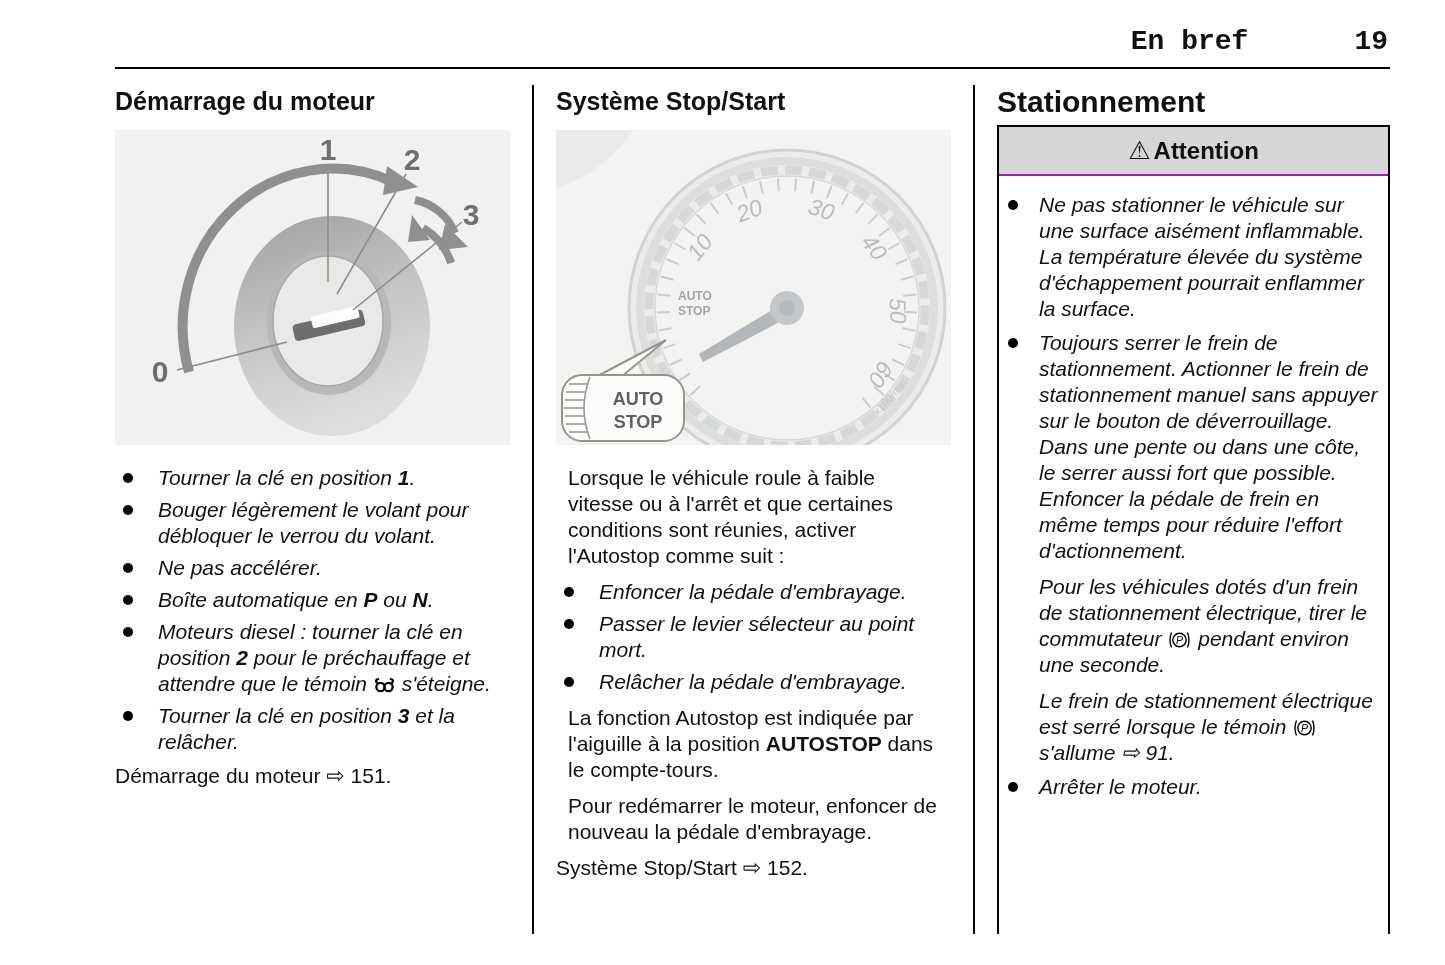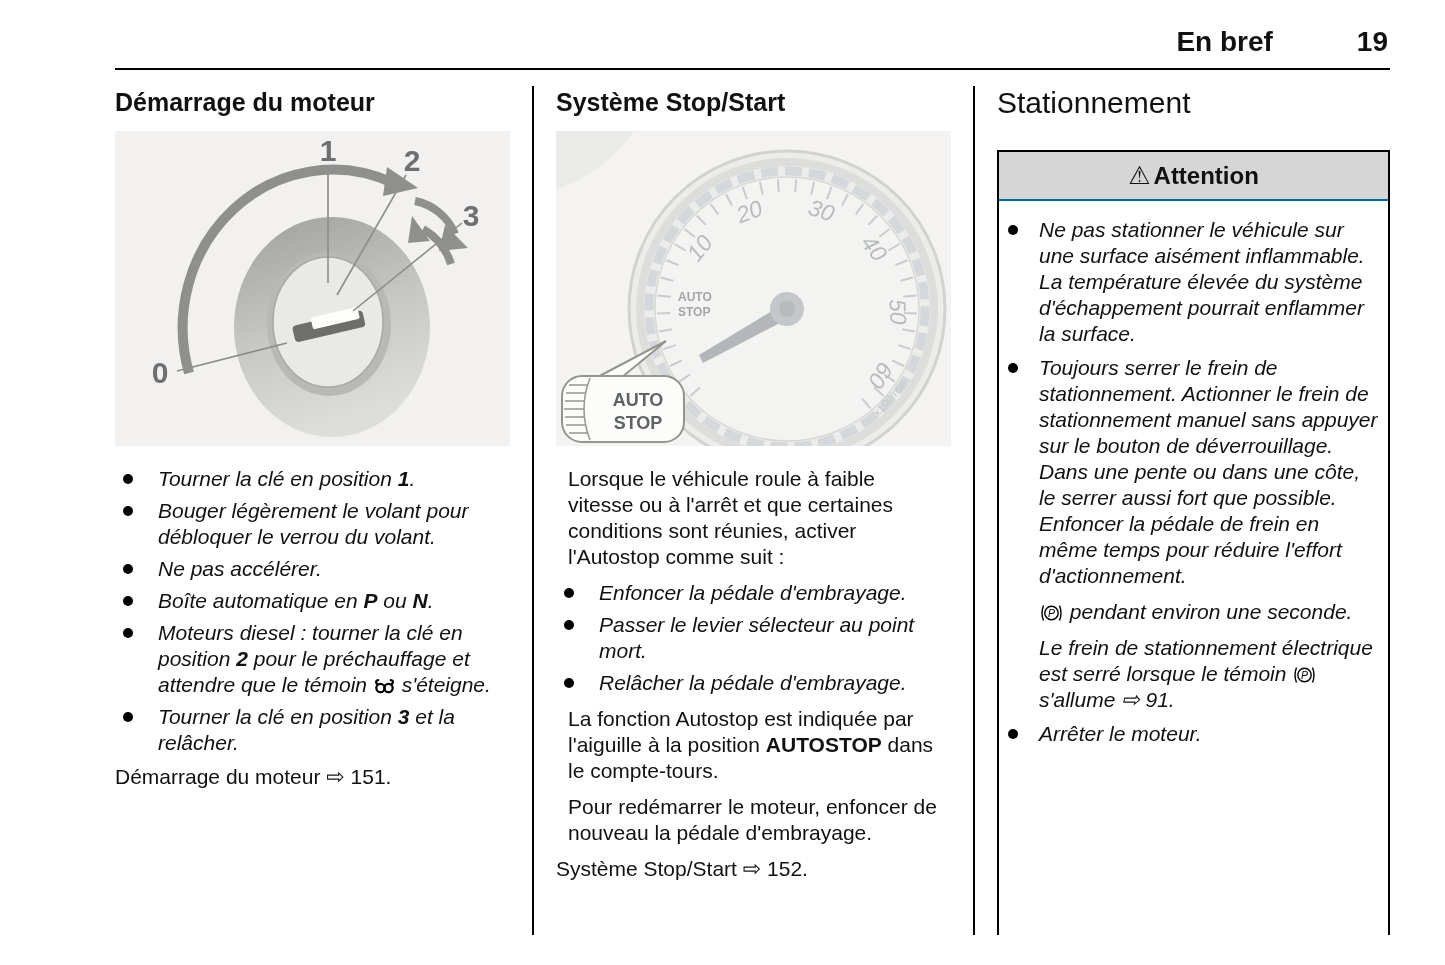--- a/index.html
+++ b/index.html
@@ -5,47 +5,47 @@
   html,body{margin:0;padding:0;}
   body{
     width:1445px;height:965px;overflow:hidden;background:#ffffff;
     font-family:"Liberation Sans",sans-serif;color:#111;
     -webkit-font-smoothing:antialiased;
   }
   .page{height:100%;box-sizing:border-box;padding:0 55px 0 115px;display:flex;flex-direction:column;}
 
   
   .page-header{
-    display:flex;justify-content:flex-end;align-items:flex-end;gap:84px;
+    display:flex;justify-content:flex-end;align-items:flex-end;gap:106px;
     padding:26px 2px 10px 0;border-bottom:2px solid #000;
-    font-size:28px;font-weight:bold;
+    font-size:28px;font-weight:bold;font-family:Liberation Mono, monospace;
   }
 
   
   .columns{display:grid;grid-template-columns:395px 2px 395px 2px 1fr;column-gap:22px;margin-top:16px;height:849px;}
   .vdiv{background:#000;}
   .col{min-width:0;}
   h2.col-title{font-size:25px;font-weight:bold;margin:2px 0 14px;}
-  h2.big-title{font-size:30px;font-weight:normal;margin:0 0 30px;}
+  h2.big-title{font-size:30px;font-weight:bold;margin:0 0 6px;}
 
   .figure{height:315px;background:#f2f1ef;margin-bottom:20px;overflow:hidden;}
   .figure svg{display:block;}
 
   p,li{font-size:21px;line-height:26px;margin:0;}
   ul.dots{list-style:none;margin:0;padding:0;font-style:italic;}
   ul.dots li{position:relative;padding-left:43px;margin:0 0 6px;}
   ul.dots li::before{content:"";position:absolute;left:8px;top:8px;width:10px;height:10px;border-radius:50%;background:#000;}
   .crossref{margin-top:8px;}
   .body-par{margin:0 12px 10px;}
   ul.dots.mb{margin-bottom:10px;}
 
   
   .col-parking{display:flex;flex-direction:column;}
   .warning{flex:1;border:2px solid #000;border-bottom:none;display:flex;flex-direction:column;overflow:hidden;}
-  .warning-head{background:#d6d6d6;border-bottom:2px solid #0369a1;text-align:center;font-size:24px;font-weight:bold;padding:9px 0;}
+  .warning-head{background:#d6d6d6;border-bottom:2px solid #a21caf;text-align:center;font-size:24px;font-weight:bold;padding:9px 0;}
   .warn-tri{font-size:25px;font-weight:normal;margin-right:3px;}
   .warning-body{padding:16px 6px 0 2px;}
   .warning-body ul.dots li{padding-left:38px;margin-bottom:8px;}
   .warning-body ul.dots li::before{left:7px;}
   li p.sub{margin:10px 0 0;}
 
   .sym{display:inline-block;white-space:nowrap;}
   .sym-ref{font-size:22px;line-height:1;}
 </style>
 </head>
@@ -243,21 +243,21 @@
         <div class="warning-head">
           <span class="warn-tri">⚠</span><span>Attention</span>
         </div>
         <div class="warning-body">
           <ul class="dots">
             <li>
               <span class="rich"><span>Ne pas stationner le véhicule sur une surface aisément inflammable. La température élevée du système d'échappement pourrait enflammer la surface.</span></span>
             </li>
             <li>
               <span class="rich"><span>Toujours serrer le frein de stationnement. Actionner le frein de stationnement manuel sans appuyer sur le bouton de déverrouillage. Dans une pente ou dans une côte, le serrer aussi fort que possible. Enfoncer la pédale de frein en même temps pour réduire l'effort d'actionnement.</span></span>
-              <p class="sub"><span class="rich"><span class="sym"><svg width="25" height="18" viewBox="0 0 25 18" style="vertical-align:-3px">
+              <p class="sub"><span class="rich"><span>Pour les véhicules dotés d'un frein de stationnement électrique, tirer le commutateur </span><span class="sym"><svg width="25" height="18" viewBox="0 0 25 18" style="vertical-align:-3px">
                         <g fill="none" stroke="#000" stroke-width="1.4">
                           <path d="M4.5 1.5 Q1.5 9 4.5 16.5"></path>
                           <path d="M20.5 1.5 Q23.5 9 20.5 16.5"></path>
                           <circle cx="12.5" cy="9" r="6.7"></circle>
                         </g>
                         <text x="12.5" y="13" font-size="10.5" text-anchor="middle" fill="#000" font-family="Liberation Sans, sans-serif">P</text>
                       </svg></span><span> pendant environ une seconde.</span></span></p>
               <p class="sub"><span class="rich"><span>Le frein de stationnement électrique est serré lorsque le témoin </span><span class="sym"><svg width="25" height="18" viewBox="0 0 25 18" style="vertical-align:-3px">
                         <g fill="none" stroke="#000" stroke-width="1.4">
                           <path d="M4.5 1.5 Q1.5 9 4.5 16.5"></path>

